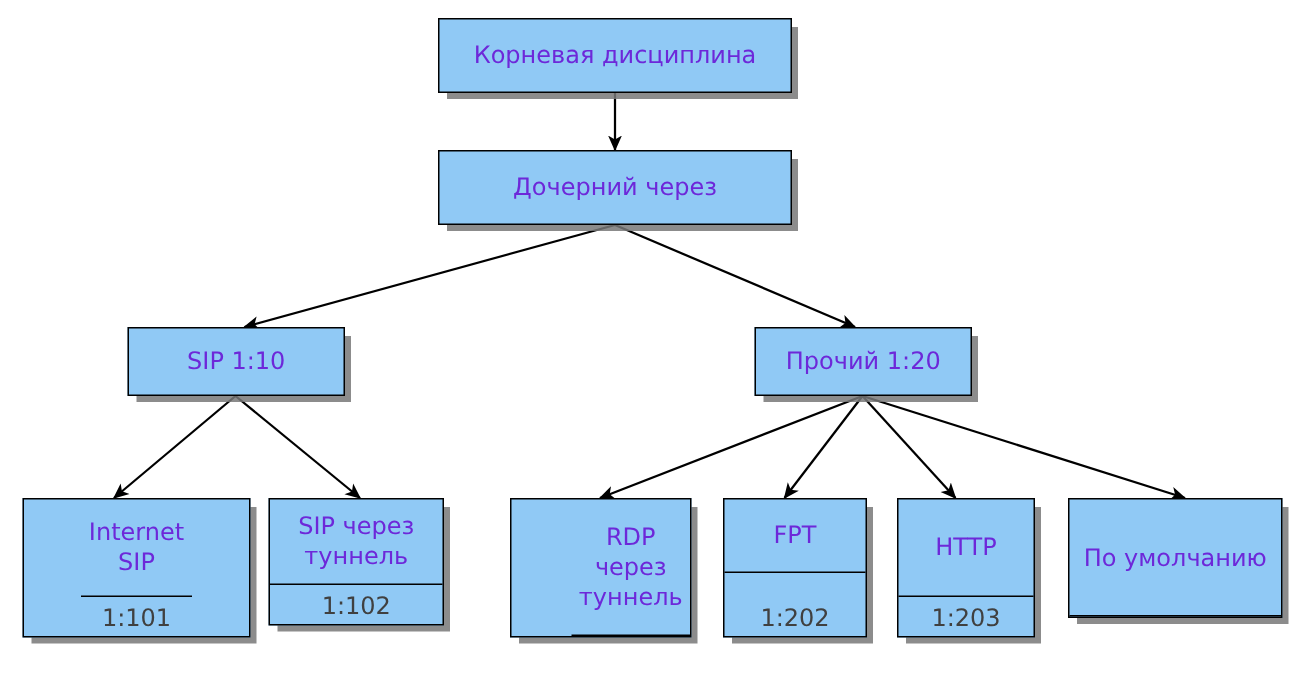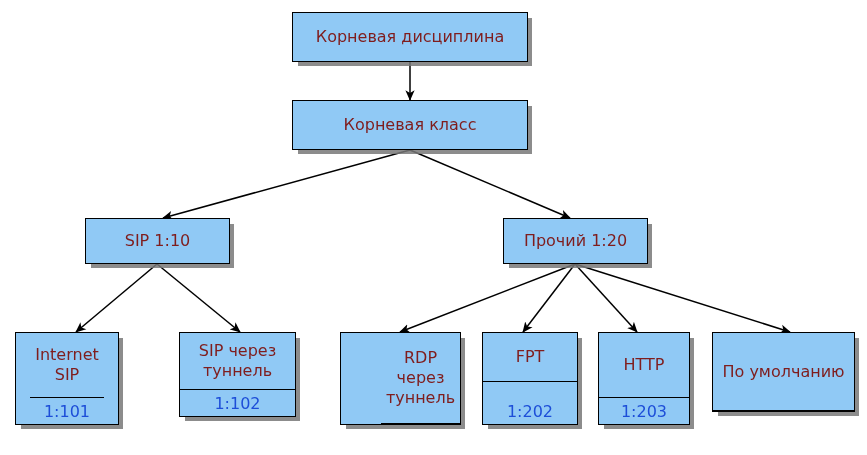--- a/index.html
+++ b/index.html
@@ -34,36 +34,36 @@
     display: flex;
     flex-direction: column;
     z-index: 3;
   }
   .node .title {
     flex: 1 1 auto;
     display: flex;
     align-items: center;
     justify-content: center;
     text-align: center;
-    color: #7f1d1d;
+    color: #6d28d9;
     font-size: 16px;
     line-height: 1.25;
     padding: 0 5px;
     white-space: pre-line;
   }
   .node.compartment .title {
     border-bottom: 1.6px solid #000000;
   }
   .node .ident {
     flex: 0 0 auto;
     display: flex;
     align-items: center;
     justify-content: center;
     text-align: center;
-    color: #1d4ed8;
+    color: #404040;
     font-size: 16px;
     height: 26px;
   }
   .node.root .title,
   .node.child .title,
   .node.branch .title {
     font-size: 16px;
   }
 </style>
 </head>
@@ -84,29 +84,29 @@
       <line x1="575" y1="264" x2="400" y2="332" stroke="#000000" stroke-width="1.5" marker-end="url(#arrowhead)"></line>
       <line x1="575" y1="264" x2="523" y2="332" stroke="#000000" stroke-width="1.5" marker-end="url(#arrowhead)"></line>
       <line x1="575" y1="264" x2="637" y2="332" stroke="#000000" stroke-width="1.5" marker-end="url(#arrowhead)"></line>
       <line x1="575" y1="264" x2="790" y2="332" stroke="#000000" stroke-width="1.5" marker-end="url(#arrowhead)"></line>
     </svg>
   <div id="node-layer">
       <div class="node root" style="left: 292px; top: 12px; width: 236px; height: 50px;">
         <div class="title">Корневая дисциплина</div>
       </div>
       <div class="node child" style="left: 292px; top: 100px; width: 236px; height: 50px;">
-        <div class="title">Корневая класс</div>
+        <div class="title">Дочерний через</div>
       </div>
       <div class="node branch" style="left: 85px; top: 218px; width: 145px; height: 46px;">
         <div class="title">SIP 1:10</div>
       </div>
       <div class="node branch" style="left: 503px; top: 218px; width: 145px; height: 46px;">
         <div class="title">Прочий 1:20</div>
       </div>
-      <div class="node leaf compartment" style="left: 15px; top: 332px; width: 104px; height: 93px; align-items: center;">
+      <div class="node leaf compartment" style="left: 15px; top: 332px; width: 152px; height: 93px; align-items: center;">
         <div class="title">Internet
 SIP</div>
         <div class="ident">1:101</div>
       </div>
       <div class="node leaf compartment" style="left: 179px; top: 332px; width: 117px; height: 85px;">
         <div class="title">SIP через
 туннель</div>
         <div class="ident">1:102</div>
       </div>
       <div class="node leaf compartment" style="left: 340px; top: 332px; width: 121px; height: 93px; padding-left: 40px;">

